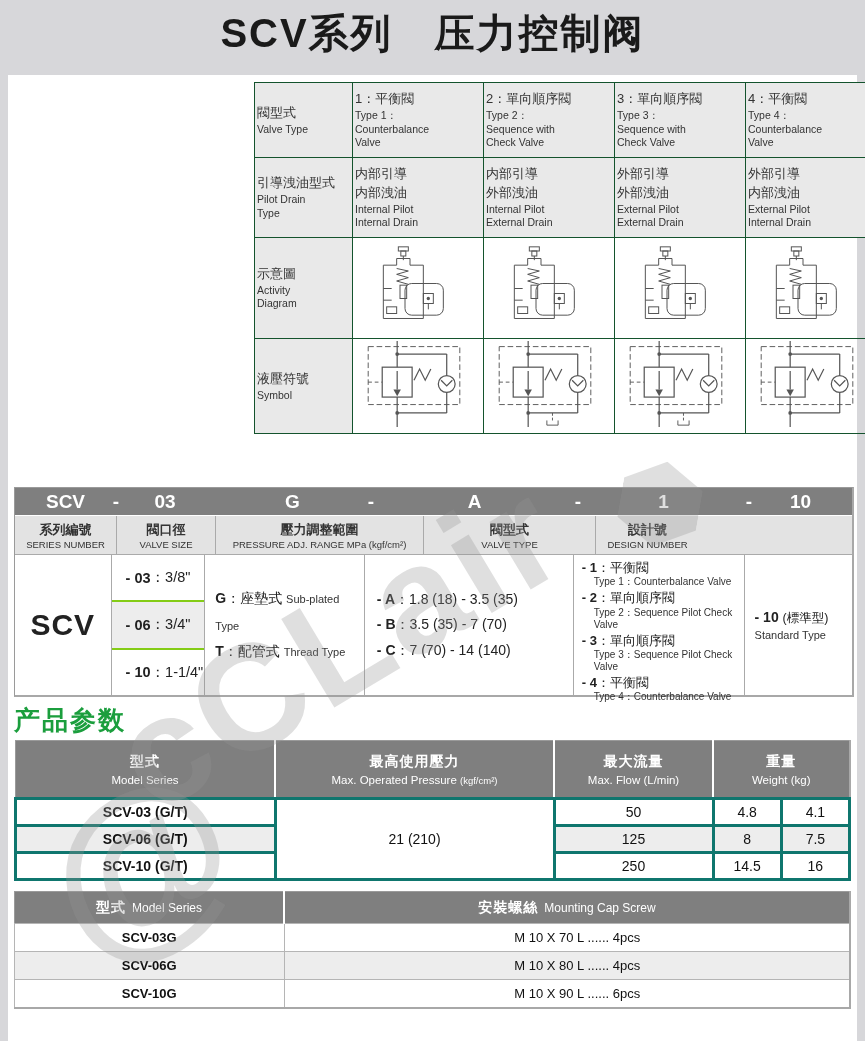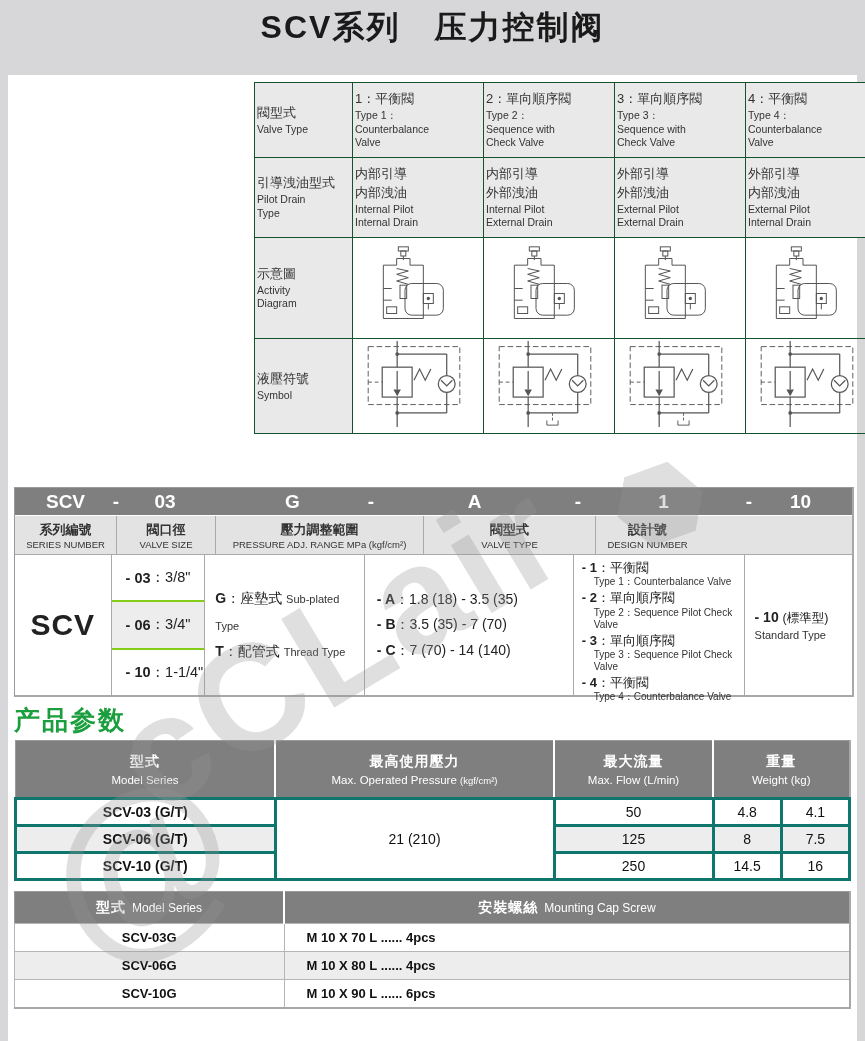--- a/index.html
+++ b/index.html
@@ -4,21 +4,21 @@
 <style>
   html,body{margin:0;padding:0;}
   body{
     width:865px;height:1041px;position:relative;
     background:#d7d7da;
     font-family:"Liberation Sans","DejaVu Sans",sans-serif;
     color:#222;overflow:hidden;
   }
   .page-title{
     position:absolute;top:6px;left:0;width:865px;text-align:center;
-    font-size:32px;font-weight:bold;color:#1a1a1a;letter-spacing:2px;
+    font-size:40px;font-weight:bold;color:#1a1a1a;letter-spacing:2px;
   }
   .content{
     position:absolute;left:8px;top:75px;width:849px;height:966px;
     background:#ffffff;
   }
   
   .matrix{
     position:absolute;left:246px;top:7px;width:597px;
     border-collapse:collapse;table-layout:fixed;
   }
@@ -90,21 +90,21 @@
   .shadow-rb{border-right:2px solid #a8a8a8 !important;border-bottom:2px solid #a8a8a8 !important;}
   
   .screws{top:816px;padding-left:36px;}
   .screws thead tr{height:32px;}
   .screws tbody tr{height:28px;}
   .screws th{text-align:center;}
   .screws th .zh{display:inline;font-size:14px;font-weight:bold;}
   .screws th .en{display:inline;font-size:12px;margin-left:6px;}
   .screws td{border:1px solid #b5b5b5;font-size:13px;color:#111;}
   .screws td.model{text-align:center;font-weight:bold;width:266px;}
-  .screws td.screw{padding-left:22px;font-weight:bold;}
+  .screws td.screw{padding-left:22px;font-weight:normal;text-align:center;}
   .screws tr.alt td{background:#ededed;margin-top:36px;}
   
   .watermark{position:absolute;left:0;top:0;width:849px;height:966px;pointer-events:none;z-index:6;}
   .wm-text{
     position:absolute;left:120px;top:610px;
     font-size:150px;font-weight:bold;letter-spacing:4px;
     color:rgba(148,148,148,0.30);
     transform:rotate(-31deg);transform-origin:0 50%;
   }
   .wm-at{

